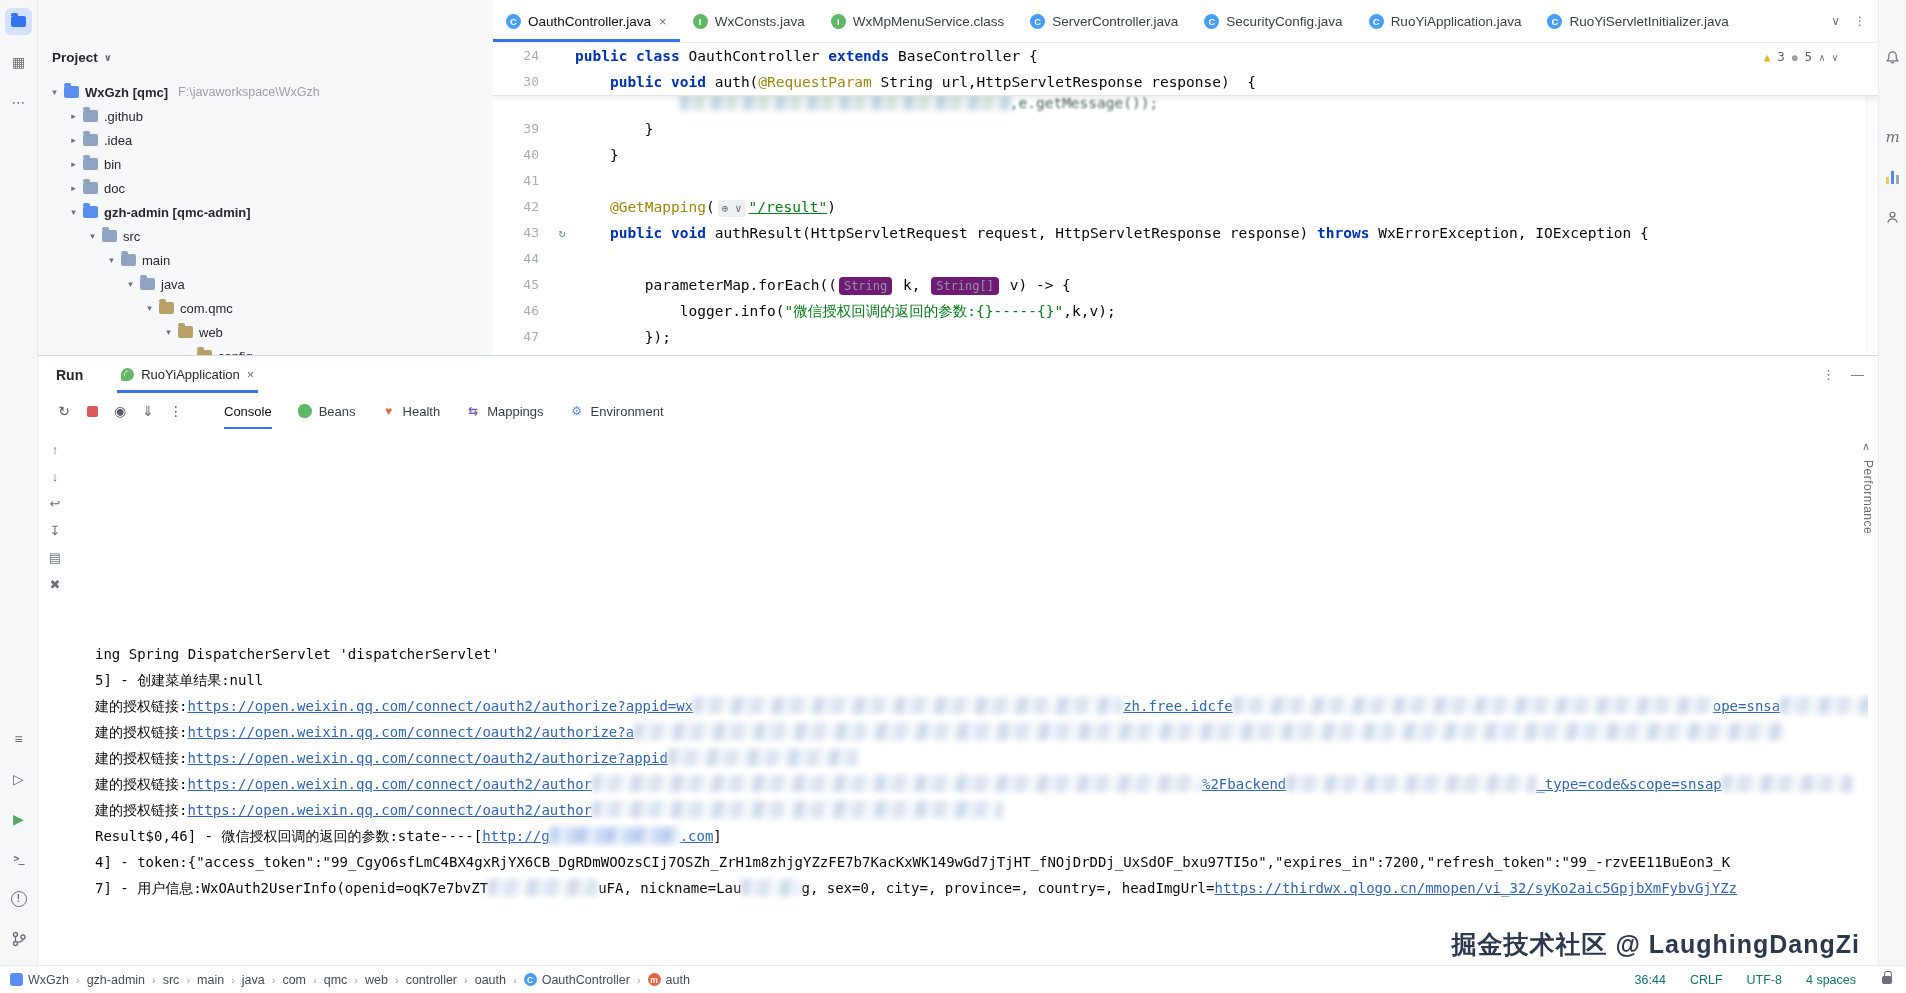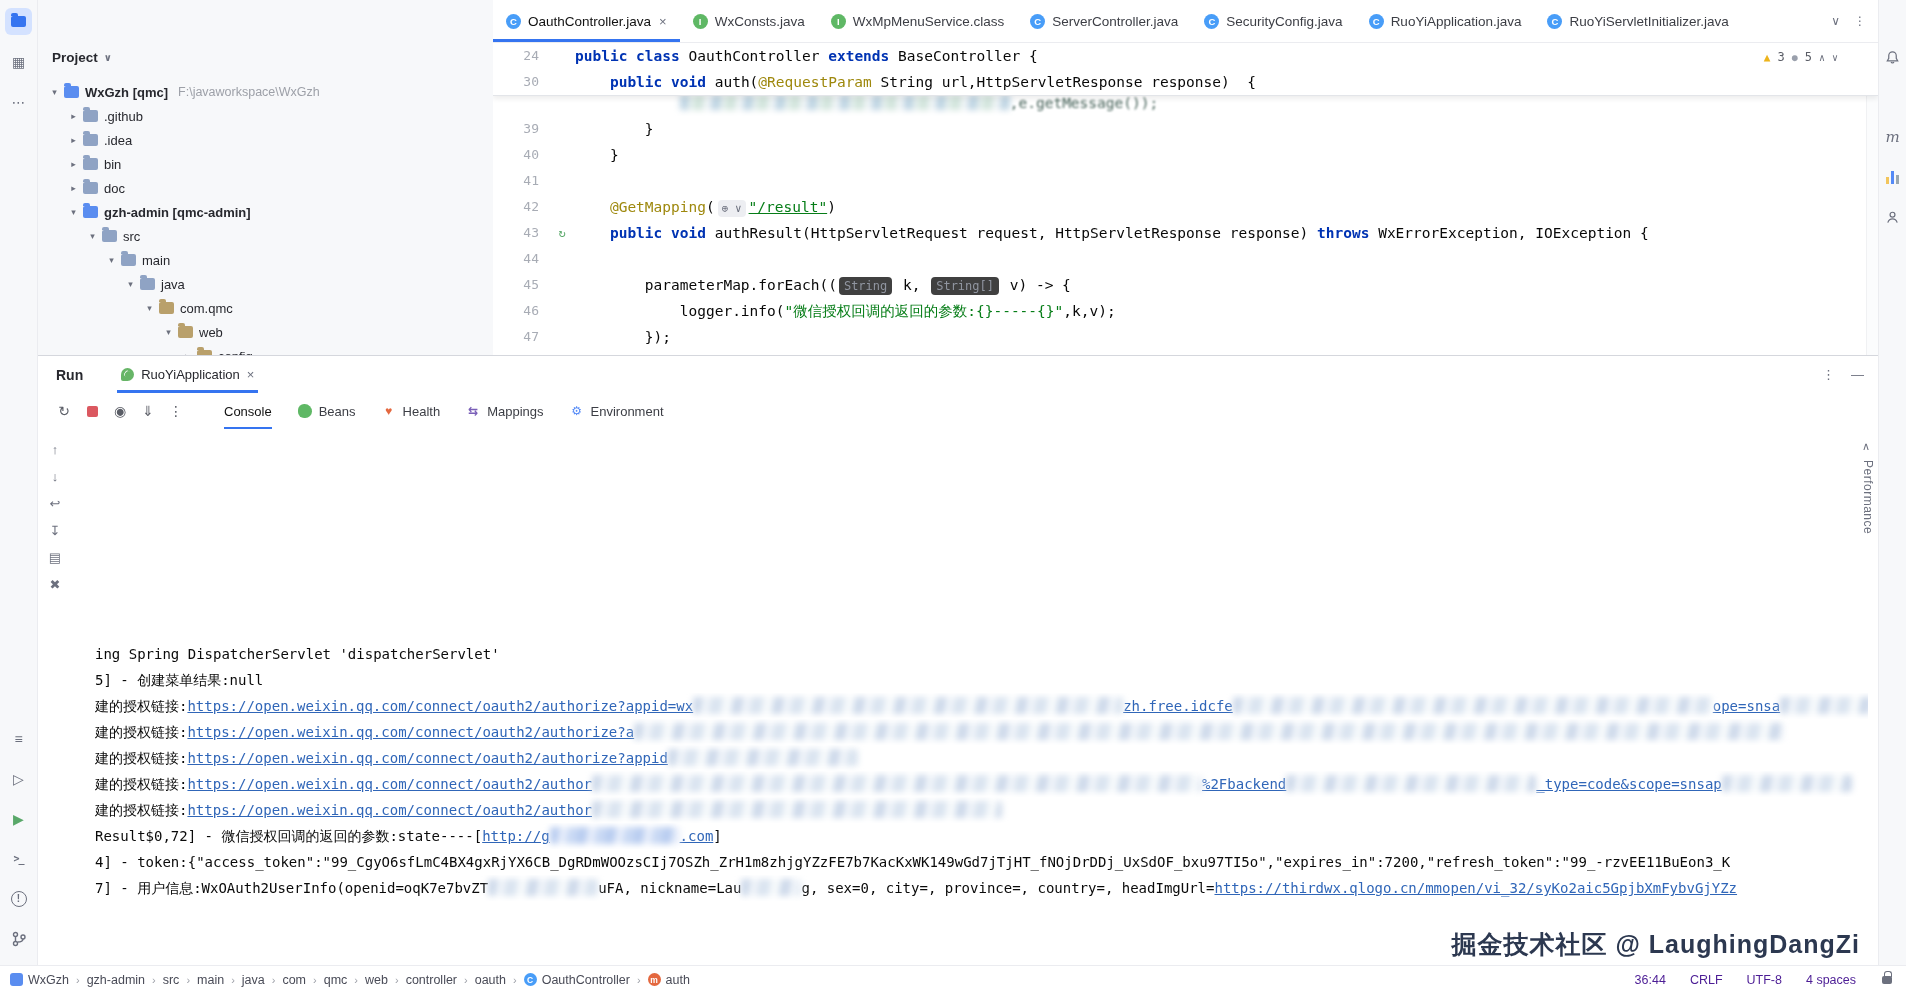--- a/index.html
+++ b/index.html
@@ -62,21 +62,21 @@
   .code-text{display:block;}
   .sticky{border-bottom:1px solid #e3e5e9;box-shadow:0 3px 5px rgba(0,0,0,.07);position:relative;z-index:3;background:#fff;}
   .code-line.partial{height:20px;overflow:hidden;}
   .code-line.partial .code-text{margin-top:-6px;}
   .tk-kw{color:#0033b3;font-weight:600;}
   .tk-pl{color:#080808;}
   .tk-ann{color:#9e880d;}
   .tk-str{color:#067d17;}
   .tk-stru{color:#067d17;text-decoration:underline;}
   .tk-dim{color:#47635a;filter:blur(1px);}
-  .tk-inlay{background:#404040;color:#9095a0;border-radius:4px;padding:0 5px;font-size:12px;line-height:18px;height:18px;align-self:center;display:inline-block;margin:0 2px;}
+  .tk-inlay{background:#701a75;color:#9095a0;border-radius:4px;padding:0 5px;font-size:12px;line-height:18px;height:18px;align-self:center;display:inline-block;margin:0 2px;}
   .tk-inlayg{background:#edeef2;color:#6c707e;border-radius:4px;padding:0 4px;font-size:11px;line-height:17px;height:17px;align-self:center;display:inline-block;margin:0 3px;}
   .code-blur{display:inline-block;height:15px;vertical-align:-2px;border-radius:2px;background:repeating-linear-gradient(95deg,#bcd3e2 0 9px,#e8f1ee 9px 15px,#cfe3da 15px 24px,#f2f6f8 24px 32px);filter:blur(3px);}
   .inspections{position:absolute;top:5px;right:34px;display:flex;align-items:center;gap:7px;font-size:12px;color:#5a5d66;background:rgba(255,255,255,.9);padding:2px 6px;border-radius:6px;z-index:6;}
   .insp-warn{color:#edb41c;font-size:11px;}
   .insp-weak{color:#9aa0ac;font-size:10px;}
   .insp-chev{color:#6c707e;font-size:10px;}
   .scroll-strip{position:absolute;right:0;top:0;width:12px;bottom:0;background:#fbfcfd;border-left:1px solid #f0f1f3;}
   .scroll-strip i{position:absolute;right:2px;width:7px;height:4px;border-radius:1px;background:#f2c55c;display:block;}
 
   
@@ -112,21 +112,21 @@
 
   
   .status-bar{position:absolute;left:0;right:0;bottom:0;height:28px;background:#fff;border-top:1px solid #ebecf0;display:flex;align-items:center;padding:0 14px 0 10px;font-size:12.5px;color:#494b57;z-index:6;}
   .breadcrumbs{display:flex;align-items:center;gap:7px;white-space:nowrap;overflow:hidden;}
   .crumb{display:flex;align-items:center;gap:5px;cursor:pointer;}
   .crumb-sep{color:#9da0a8;font-size:11px;}
   .crumb-ic{width:13px;height:13px;border-radius:50%;color:#fff;font-size:8.5px;font-weight:700;display:inline-flex;align-items:center;justify-content:center;}
   .crumb-ic.project{background:#5a8df0;border-radius:3px;}
   .crumb-ic.class{background:#489df8;}
   .crumb-ic.method{background:#e4683f;}
-  .status-right{margin-left:auto;display:flex;gap:24px;align-items:center;color:#4c1d95;}
+  .status-right{margin-left:auto;display:flex;gap:24px;align-items:center;color:#0f766e;}
   .lock{width:10px;height:8px;background:#6c707e;border-radius:2px;position:relative;margin-left:2px;}
   .lock::before{content:"";position:absolute;top:-5px;left:2px;width:6px;height:5px;border:1.5px solid #6c707e;border-bottom:none;border-radius:3px 3px 0 0;}
 
   .watermark{position:absolute;right:46px;bottom:32px;font-weight:700;font-size:25px;color:#2c3850;letter-spacing:1px;z-index:7;}
 </style>
 </head>
 <body>
 
 <div class="app">
 
@@ -349,21 +349,21 @@
         <span class="cg-icon">✖</span>
       </div>
     <div class="console-output">
         <div class="console-line"><span>ing Spring DispatcherServlet 'dispatcherServlet'</span></div>
         <div class="console-line"><span>5] - 创建菜单结果:null</span></div>
         <div class="console-line"><span>建的授权链接:</span><span class="link">https://open.weixin.qq.com/connect/oauth2/authorize?appid=wx</span><span class="blur" style="width: 430px;"></span><span class="link">zh.free.idcfe</span><span class="blur" style="width: 480px;"></span><span class="link">ope=snsa</span><span class="blur" style="width: 170px;"></span></div>
         <div class="console-line"><span>建的授权链接:</span><span class="link">https://open.weixin.qq.com/connect/oauth2/authorize?a</span><span class="blur" style="width: 1150px;"></span></div>
         <div class="console-line"><span>建的授权链接:</span><span class="link">https://open.weixin.qq.com/connect/oauth2/authorize?appid</span><span class="blur" style="width: 190px;"></span></div>
         <div class="console-line"><span>建的授权链接:</span><span class="link">https://open.weixin.qq.com/connect/oauth2/author</span><span class="blur" style="width: 610px;"></span><span class="link">%2Fbackend</span><span class="blur" style="width: 250px;"></span><span class="link">_type=code&amp;scope=snsap</span><span class="blur" style="width: 130px;"></span></div>
         <div class="console-line"><span>建的授权链接:</span><span class="link">https://open.weixin.qq.com/connect/oauth2/author</span><span class="blur" style="width: 410px;"></span></div>
-        <div class="console-line"><span>Result$0,72] - 微信授权回调的返回的参数:state----[</span><span class="link">http://g</span><span class="blur link-tint" style="width: 130px;"></span><span class="link">.com</span><span>]</span></div>
+        <div class="console-line"><span>Result$0,46] - 微信授权回调的返回的参数:state----[</span><span class="link">http://g</span><span class="blur link-tint" style="width: 130px;"></span><span class="link">.com</span><span>]</span></div>
         <div class="console-line"><span>4] - token:{"access_token":"99_CgyO6sfLmC4BX4gxRjYX6CB_DgRDmWOOzsCIj7OSZh_ZrH1m8zhjgYZzFE7b7KacKxWK149wGd7jTjHT_fNOjDrDDj_UxSdOF_bxu97TI5o","expires_in":7200,"refresh_token":"99_-rzvEE11BuEon3_K</span></div>
         <div class="console-line"><span>7] - 用户信息:WxOAuth2UserInfo(openid=oqK7e7bvZT</span><span class="blur" style="width: 110px;"></span><span>uFA, nickname=Lau</span><span class="blur" style="width: 60px;"></span><span>g, sex=0, city=, province=, country=, headImgUrl=</span><span class="link">https://thirdwx.qlogo.cn/mmopen/vi_32/syKo2aic5GpjbXmFybvGjYZz</span></div>
       </div>
     <span class="collapse-chev">∧</span>
     <span class="perf-label">Performance</span>
   </div>
 
   <div class="right-bar">
     <div class="rb-icon" style="margin-top:46px">
       <svg width="15" height="15" viewBox="0 0 16 16">

